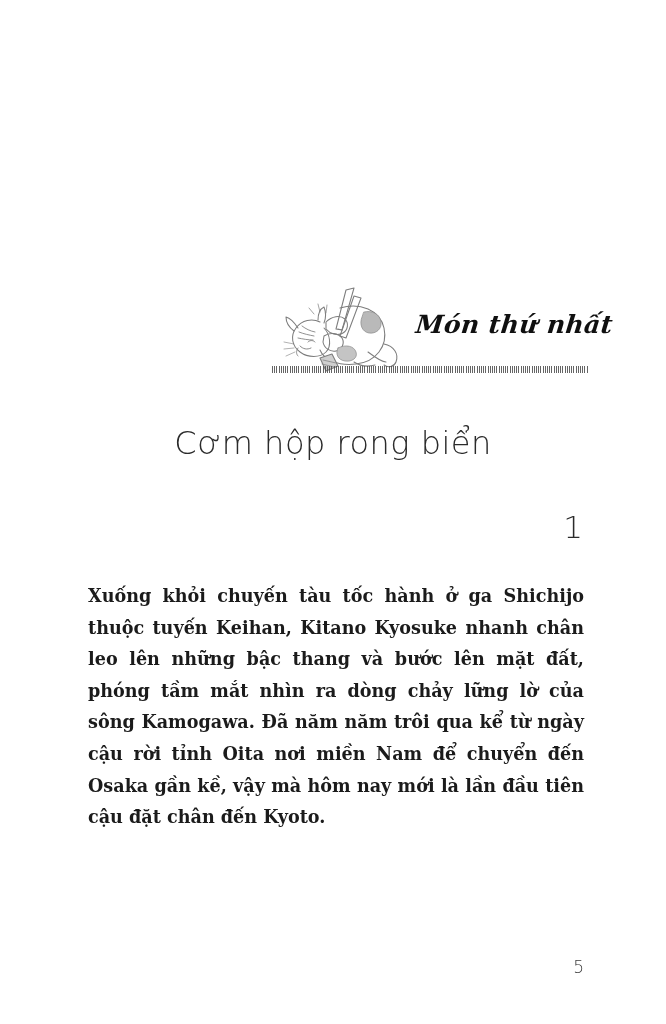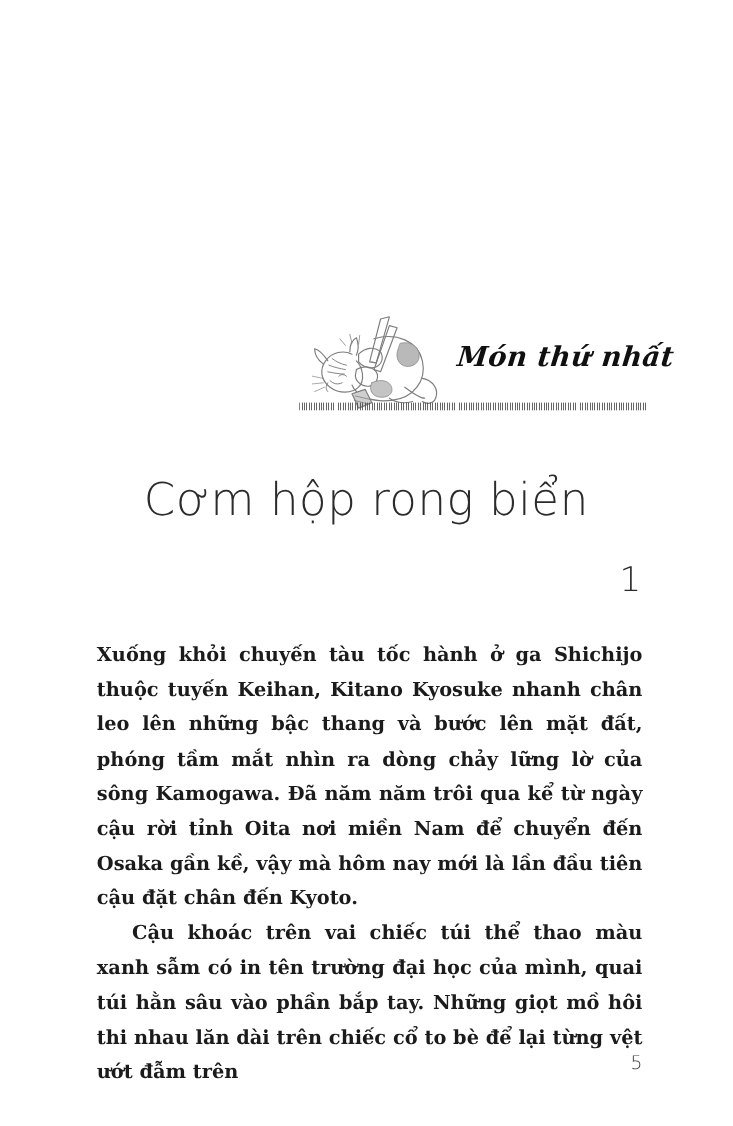--- a/index.html
+++ b/index.html
@@ -77,21 +77,21 @@
 
   
   .chapter-title {
     position: absolute;
     left: 0;
     top: 403px;
     width: 666px;
     text-align: center;
     font-family: "DejaVu Sans", "Liberation Sans", sans-serif;
     font-weight: 300;
-    font-size: 41px;
+    font-size: 32px;
     letter-spacing: 0.5px;
     color: #2b2b2b;
     white-space: nowrap;
   }
 
   
   .section-number {
     position: absolute;
     right: 83px;
     top: 512px;
@@ -198,18 +198,17 @@
 
     <div class="ornament-rule"></div>
   </div>
 
   <h1 class="chapter-title">Cơm hộp rong biển</h1>
 
   <div class="section-number">1</div>
 
   <div class="body-text">
     <p>Xuống khỏi chuyến tàu tốc hành ở ga Shichijo thuộc tuyến Keihan, Kitano Kyosuke nhanh chân leo lên những bậc thang và bước lên mặt đất, phóng tầm mắt nhìn ra dòng chảy lững lờ của sông Kamogawa. Đã năm năm trôi qua kể từ ngày cậu rời tỉnh Oita nơi miền Nam để chuyển đến Osaka gần kề, vậy mà hôm nay mới là lần đầu tiên cậu đặt chân đến Kyoto.</p>
-    <p class="indent">Cậu khoác trên vai chiếc túi thể thao màu xanh sẫm có in tên trường đại học của mình, quai túi hằn sâu vào phần bắp tay. Những giọt mồ hôi thi nhau lăn dài trên chiếc cổ to bè để lại từng vệt ướt đẫm trên</p>
   </div>
 
   <div class="folio">5</div>
 
 </div>
 
 </body></html>

